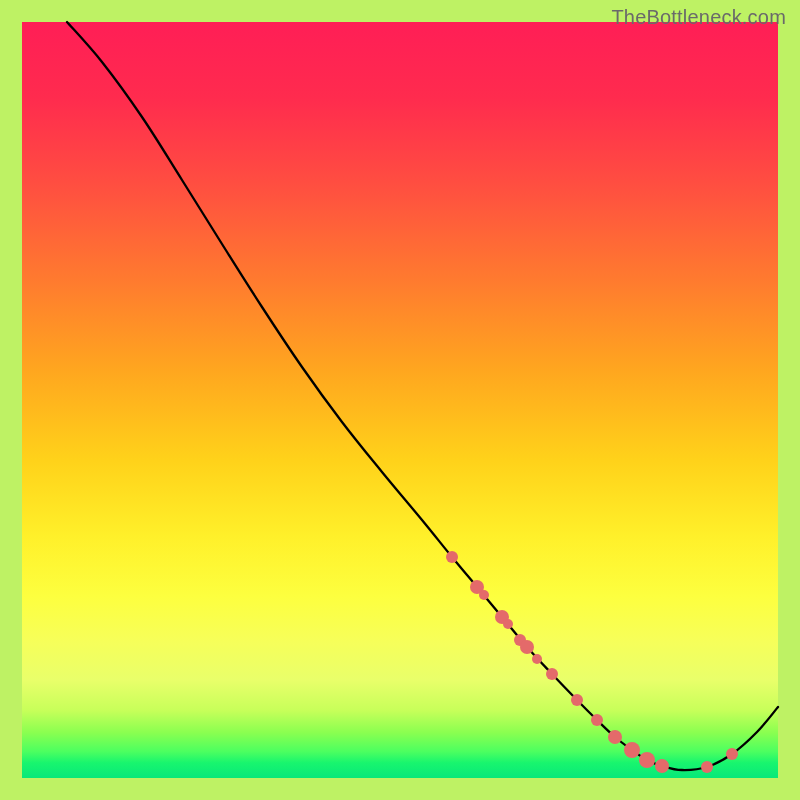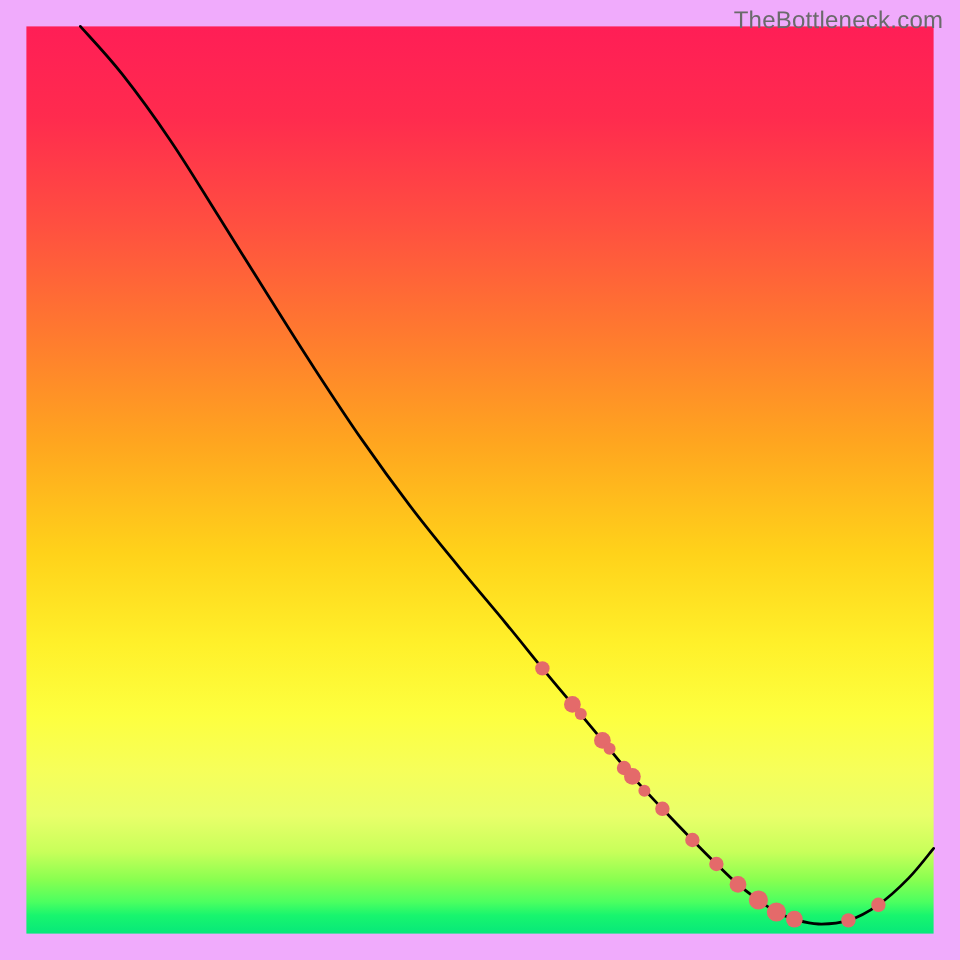--- a/index.html
+++ b/index.html
@@ -10,21 +10,21 @@
     overflow: hidden;
     background: #000;
     font-family: Arial, Helvetica, sans-serif;
   }
   .frame {
     position: absolute;
     left: 0;
     top: 0;
     width: 800px;
     height: 800px;
-    background: #f0abfc;
+    background: #bef264;
   }
   .plot-area {
     position: absolute;
     left: 22px;
     top: 22px;
     width: 756px;
     height: 756px;
     
     background: linear-gradient(to bottom,
       #ff1e56 0%,

